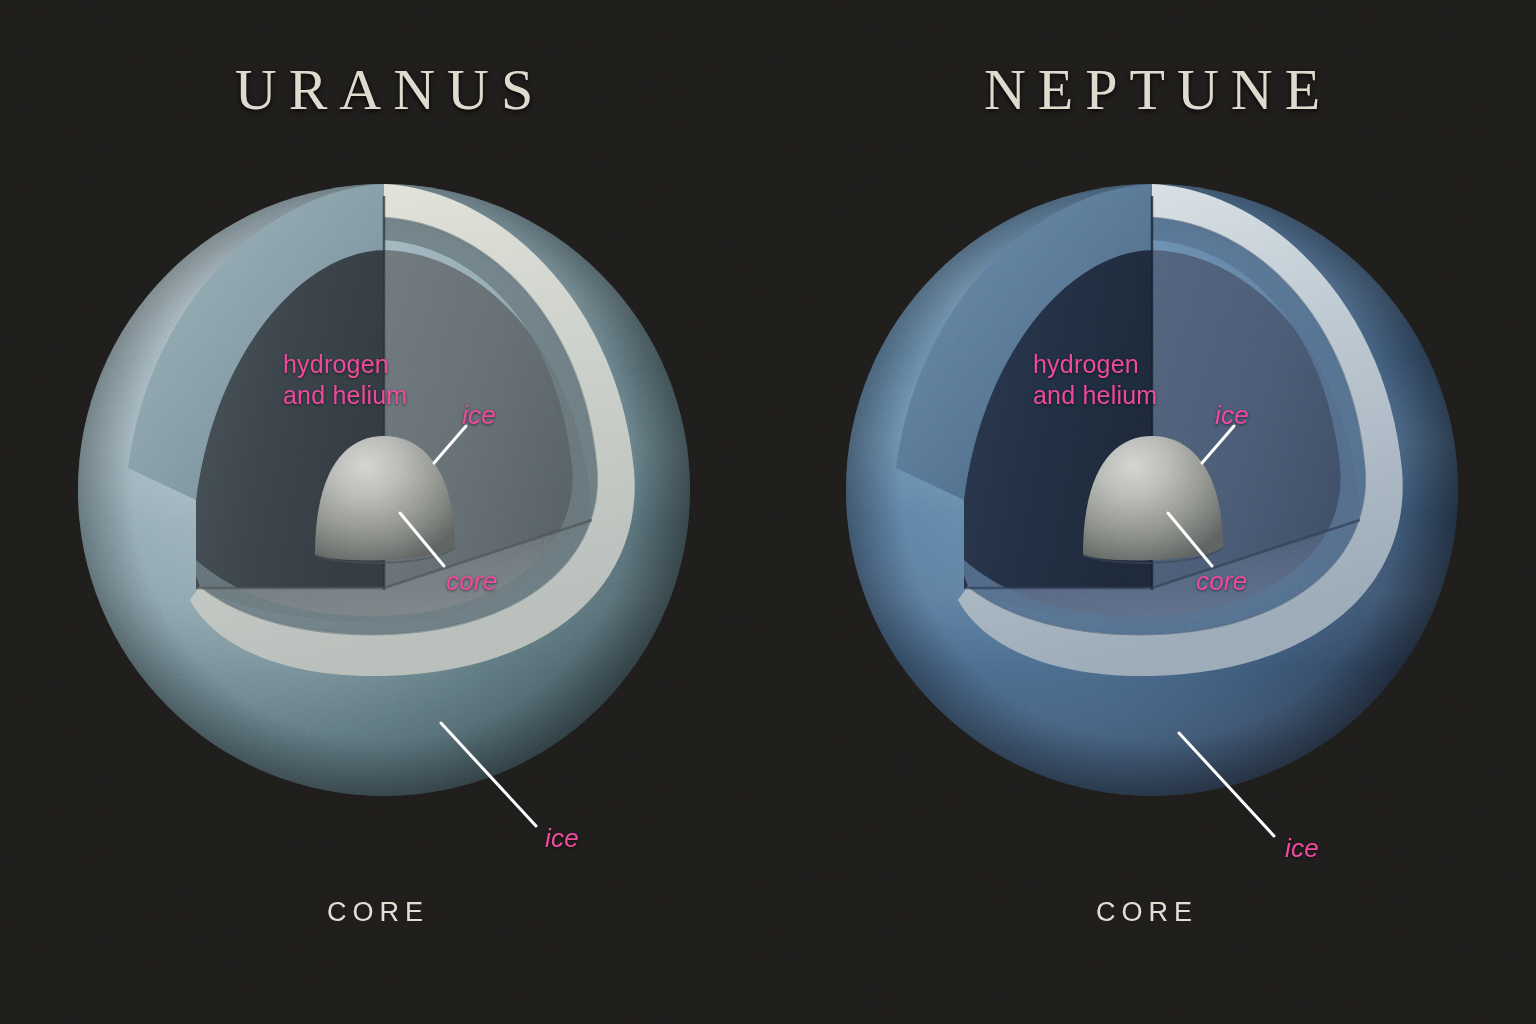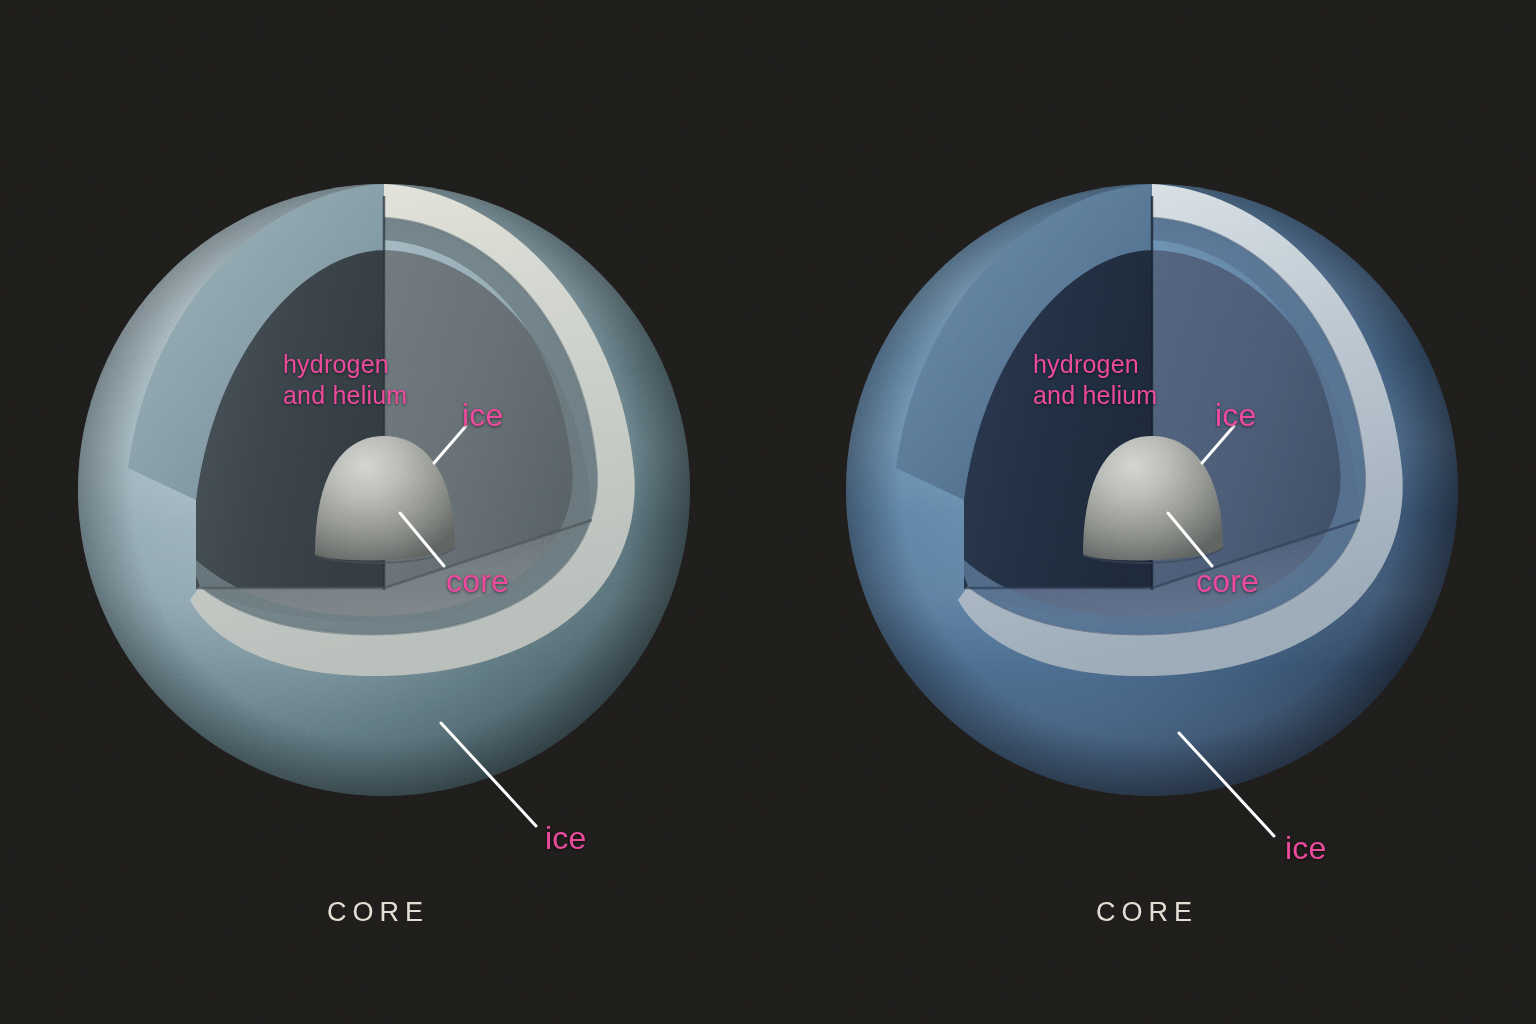--- a/index.html
+++ b/index.html
@@ -62,21 +62,21 @@
     position: absolute;
     color: #ec4899;
     font-family: "Liberation Sans", sans-serif;
     font-size: 25px;
     line-height: 31px;
     letter-spacing: .2px;
     white-space: pre-line;
     text-shadow: 0 1px 3px rgba(0,0,0,.6);
     user-select: none;
   }
-  .fig-label.small { font-size: 32px; }
+  .fig-label.small { font-size: 26px; font-style: italic; }
 
   svg { display: block; }
 </style>
 </head>
 <body>
 
 <div id="stage">
 
   <svg id="panel-uranus" width="768" height="1024" viewBox="0 0 768 1024" style="position:absolute;left:0;top:0">
     <defs>
@@ -353,20 +353,22 @@
       </g>
     </g>
 
     <g stroke="#ffffff" stroke-width="3" stroke-linecap="round" fill="none">
       <line x1="434" y1="463" x2="466" y2="426"></line>
       <line x1="400" y1="513" x2="444" y2="566"></line>
       <line x1="411" y1="733" x2="506" y2="836"></line>
     </g>
   </svg>
 
+  <div class="planet-title" id="title-uranus">URANUS</div>
+  <div class="planet-title" id="title-neptune">NEPTUNE</div>
 
   <div class="fig-label" style="left:283px;top:349px;">hydrogen
 and helium</div>
   <div class="fig-label small" style="left:462px;top:400px;">ice</div>
   <div class="fig-label small" style="left:446px;top:566px;">core</div>
   <div class="fig-label small" style="left:545px;top:823px;">ice</div>
 
   <div class="fig-label" style="left:1033px;top:349px;">hydrogen
 and helium</div>
   <div class="fig-label small" style="left:1215px;top:400px;">ice</div>

